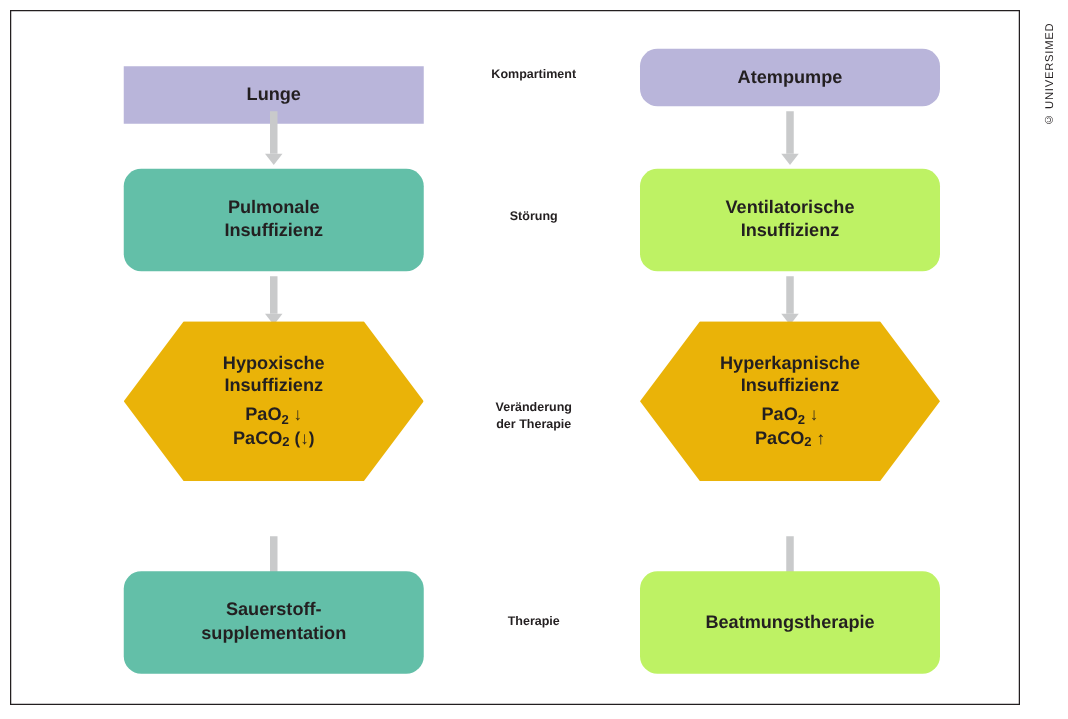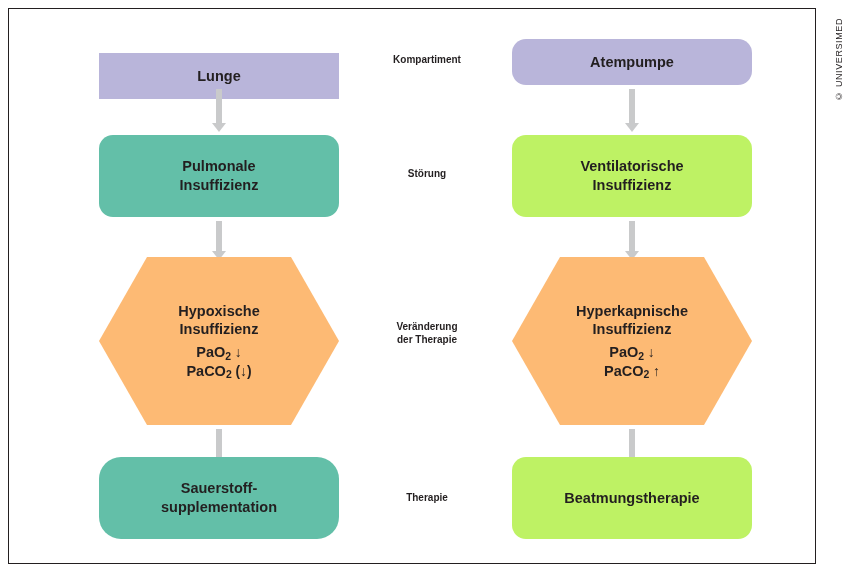--- a/index.html
+++ b/index.html
@@ -64,22 +64,22 @@
 
   .rounded {
     height: 82px;
     border-radius: 14px;
     justify-content: center;
   }
   .teal-dark { background: #63bfa8; }
   .teal-light { background: #bef264; }
 
   .hex {
-    height: 168px;
-    background: #fdba74;
+    height: 128px;
+    background: #eab308;
     clip-path: polygon(0% 50%, 20% 0%, 80% 0%, 100% 50%, 80% 100%, 20% 100%);
   }
 
   .hex .inner { padding: 0 18px; }
 
   .label {
     font-weight: bold;
     font-size: 10px;
     color: #231f20;
     line-height: 1.3;
@@ -201,21 +201,21 @@
 
   <div class="arrow" style="left: 203px; top: 420px; height: 42px;">
     <div class="stem" style="height: 32px;"></div>
     <div class="head" style="top: 32px;"></div>
   </div>
   <div class="arrow" style="left: 616px; top: 420px; height: 42px;">
     <div class="stem" style="height: 32px;"></div>
     <div class="head" style="top: 32px;"></div>
   </div>
 
-  <div class="col-left node rounded teal-dark" style="top: 448px; border-radius: 22px;">
+  <div class="col-left node rounded teal-dark" style="top: 448px;">
     <div>
       <div>Sauerstoff-</div>
       <div>supplementation</div>
     </div>
   </div>
 
   <div class="col-mid label" style="top: 482px;">
     <span>Therapie</span>
   </div>
 

